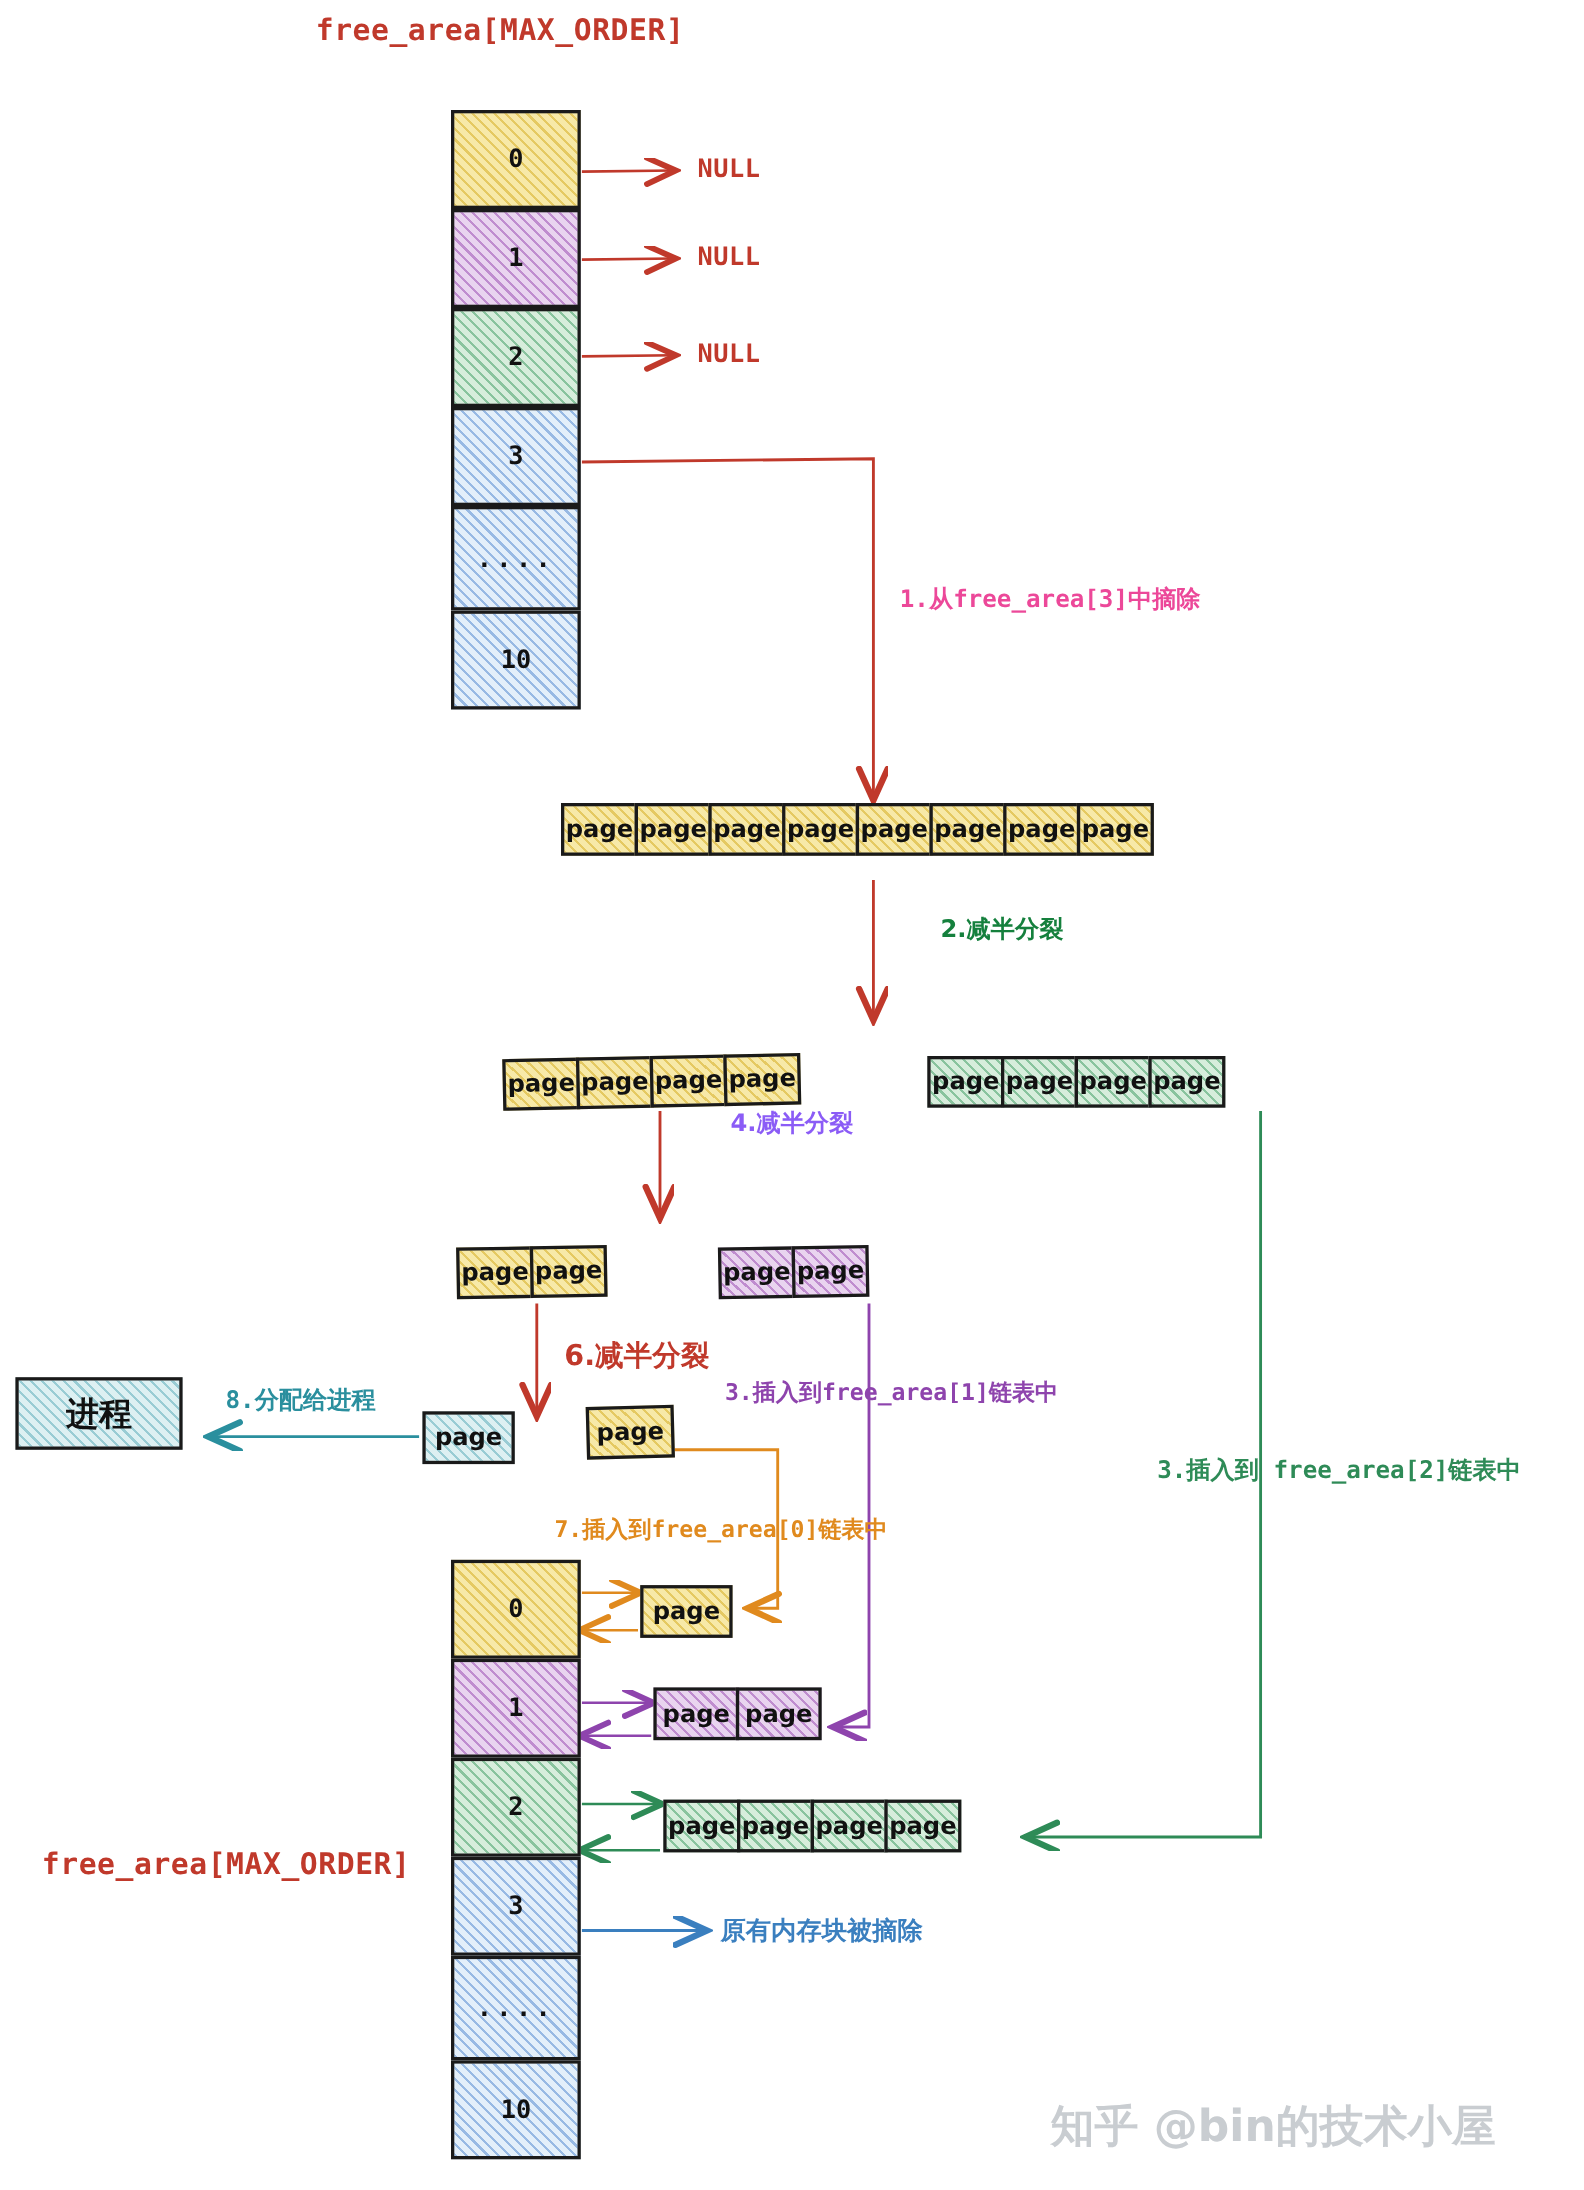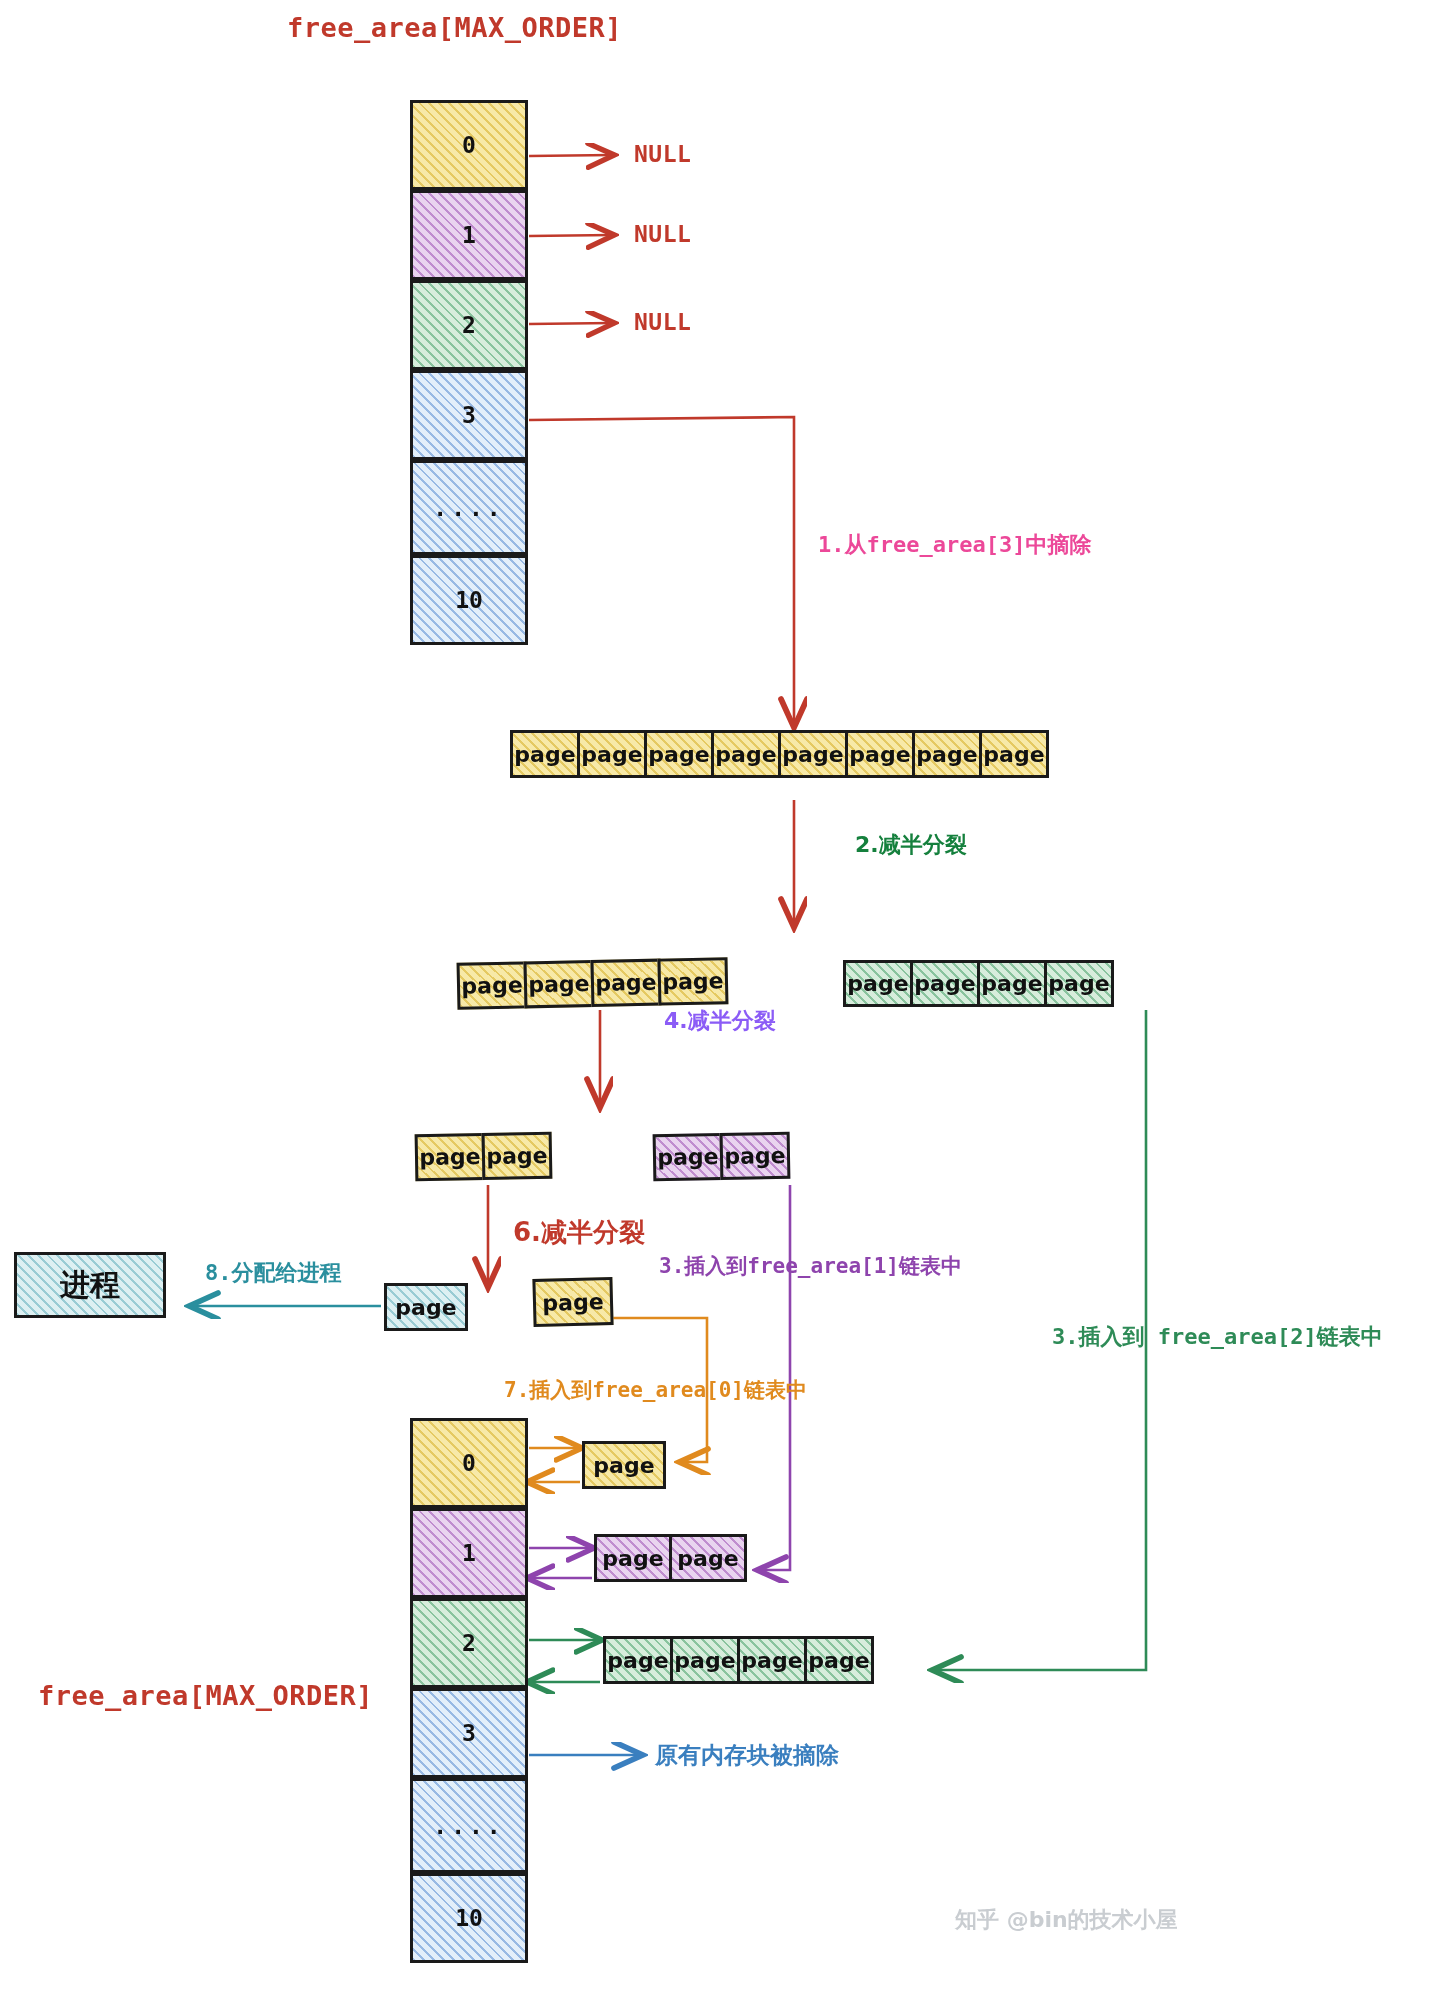--- a/index.html
+++ b/index.html
@@ -61,21 +61,21 @@
   .title{font-size:27px;color:#c0392b;letter-spacing:.5px;}
   .cn{font-family:"DejaVu Sans","Liberation Sans",sans-serif;font-weight:700;}
 
   svg.ov{position:absolute;left:0;top:0;width:1440px;height:1991px;overflow:visible;pointer-events:none;}
 
   .proc{
     font-family:"DejaVu Sans","Liberation Sans",sans-serif;
     font-size:30px;font-weight:700;color:#111;
   }
   .wm{
-    position:absolute;font-size:22px;color:#c9cdd1;font-weight:600;
+    position:absolute;font-size:40px;color:#c9cdd1;font-weight:600;
     font-family:"DejaVu Sans","Liberation Sans",sans-serif;white-space:nowrap;
   }
 </style>
 </head>
 <body>
 
 <div id="stage">
 
   <svg class="ov" viewBox="0 0 1440 1991">
     <defs>

